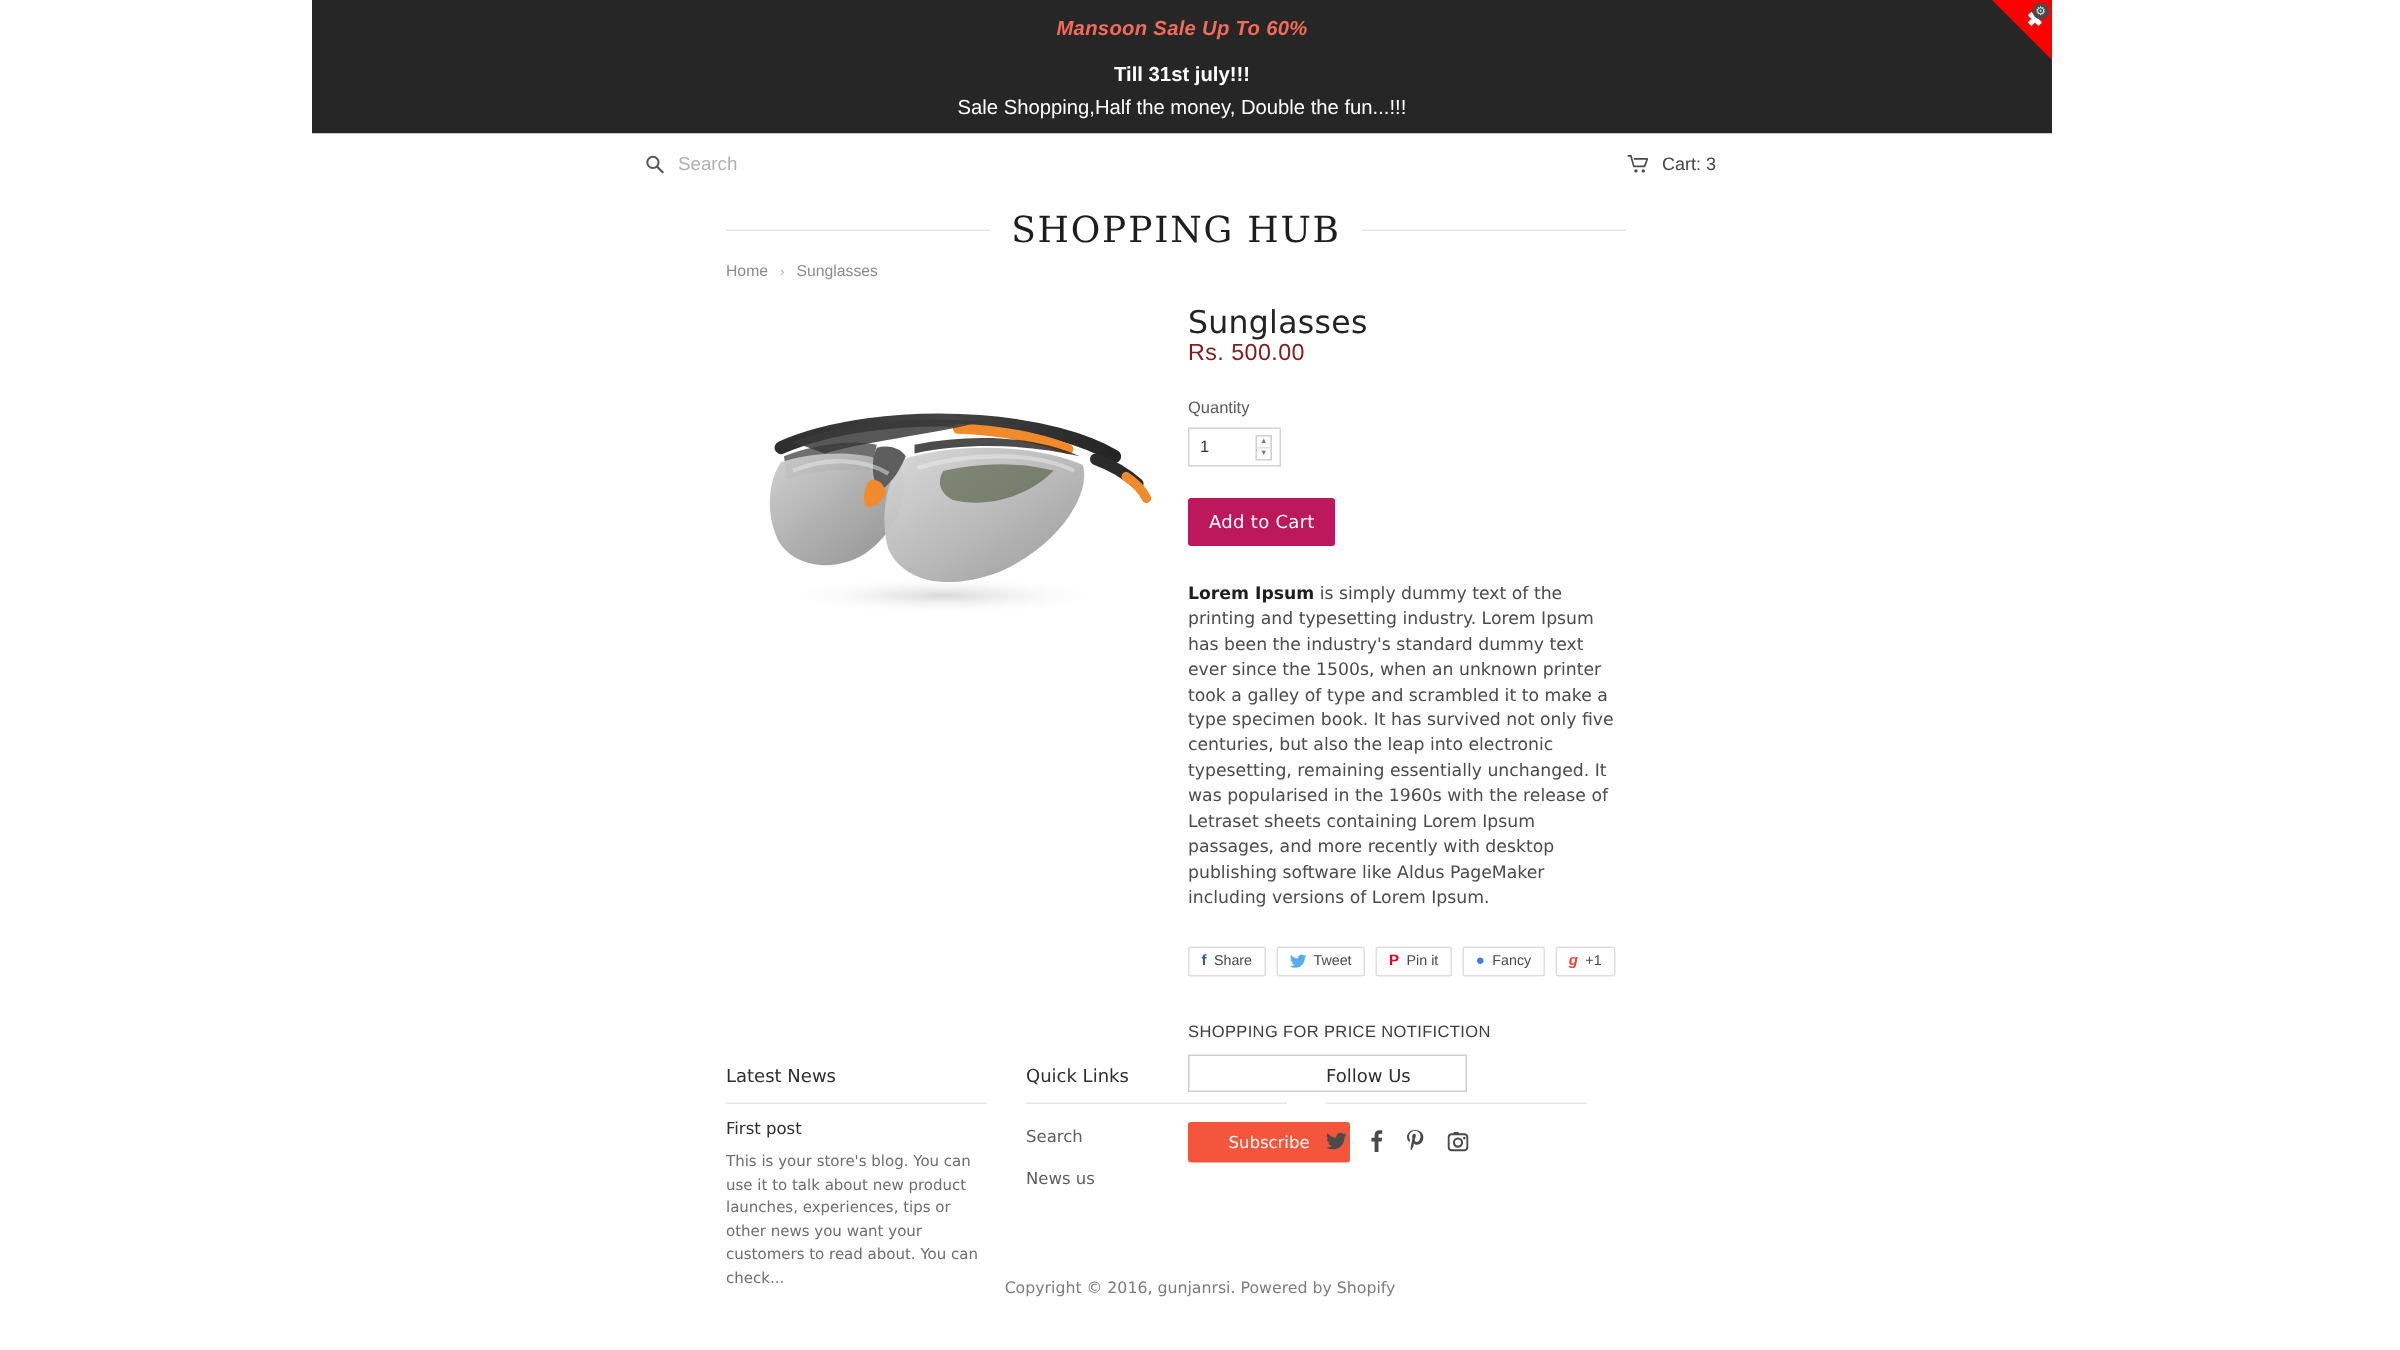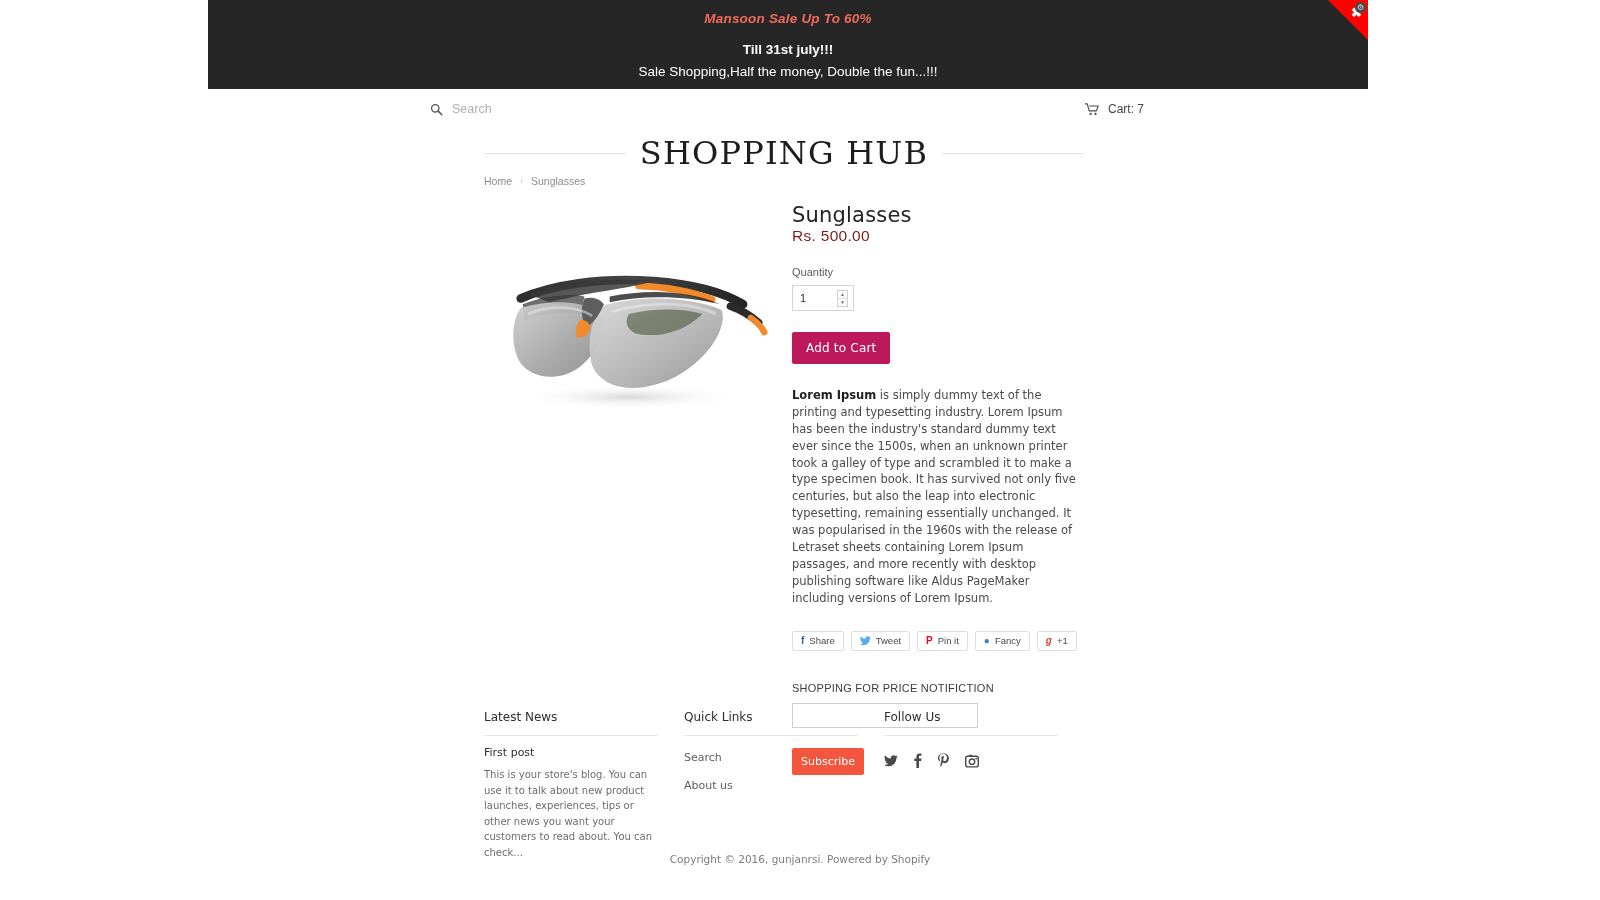--- a/index.html
+++ b/index.html
@@ -72,21 +72,21 @@
   .cart-label { font-size: 12px; color: #444; }
 
   
   .logo-row {
     position: absolute; left: 484px; top: 138px; width: 600px; height: 30px;
     display: flex; align-items: center; justify-content: center; gap: 14px;
   }
   .logo-rule { flex: 1; height: 1px; background: #e4e4e4; }
   .logo-text {
     font-family: "DejaVu Serif", serif;
-    font-size: 32px; letter-spacing: 1.2px; color: #1d1d1d;
+    font-size: 24px; letter-spacing: 1.2px; color: #1d1d1d;
     white-space: nowrap; font-weight: normal;
   }
 
   
   .breadcrumb {
     position: absolute; left: 484px; top: 175px;
     font-size: 10.5px; color: #8c8c8c;
     display: flex; align-items: center; gap: 8px;
   }
   .breadcrumb a { color: #8c8c8c; text-decoration: none; }
@@ -159,21 +159,21 @@
   }
   .subscribe-input {
     margin-top: 9px; width: 186px; height: 25px;
     border: 1px solid #cfcfcf; background: #fff; outline: none;
     font-size: 11px; padding: 0 7px; color: #333;
     font-family: "Liberation Sans", sans-serif;
   }
   .subscribe-btn {
     margin-top: 20px; display: inline-block;
     background: #f4553d; color: #fff; border: none; cursor: pointer;
-    font-size: 11px; padding: 7px 9px; border-radius: 2px;
+    font-size: 11px; padding: 7px 27px; border-radius: 2px;
     font-family: "DejaVu Sans", sans-serif;
   }
 
   
   .footer {
     position: absolute; left: 484px; top: 710px; width: 600px;
     display: flex; gap: 0;
   }
   .fcol { width: 200px; padding-right: 26px; }
   .fcol-title {
@@ -229,21 +229,21 @@
       </svg>
       <input class="search-input" type="text" placeholder="Search" style="">
     </div>
 
     <div class="cart-wrap">
       <svg class="cart-icon" viewBox="0 0 20 17">
         <path d="M0 1 h3 l2.6 9.4 h9.6 l2.4 -6.6 h-12" fill="none" stroke="#4a4a4a" stroke-width="1.5" stroke-linejoin="round"></path>
         <circle cx="7.5" cy="14.4" r="1.5" fill="#4a4a4a"></circle>
         <circle cx="14" cy="14.4" r="1.5" fill="#4a4a4a"></circle>
       </svg>
-      <span class="cart-label">Cart: 7</span>
+      <span class="cart-label">Cart: 3</span>
     </div>
   </div>
 
   <div class="logo-row">
     <div class="logo-rule"></div>
     <div class="logo-text">SHOPPING HUB</div>
     <div class="logo-rule"></div>
   </div>
 
   <div class="breadcrumb">
@@ -344,21 +344,21 @@
   <div class="footer">
     <div class="fcol">
       <div class="fcol-title">Latest News</div>
       <div class="fpost-title">First post</div>
       <div class="fpost-body">This is your store's blog. You can use it to talk about new product launches, experiences, tips or other news you want your customers to read about. You can check...</div>
     </div>
 
     <div class="fcol">
       <div class="fcol-title">Quick Links</div>
       <a class="flink" href="#">Search</a>
-      <a class="flink" href="#">About us</a>
+      <a class="flink" href="#">News us</a>
     </div>
 
     <div class="fcol">
       <div class="fcol-title">Follow Us</div>
       <div class="fsocial">
         <svg class="si" width="14" height="12" viewBox="0 0 16 14">
           <path d="M16 1.7a6.4 6.4 0 0 1-1.9.5A3.3 3.3 0 0 0 15.5.4a6.6 6.6 0 0 1-2.1.8A3.3 3.3 0 0 0 7.8 4a9.3 9.3 0 0 1-6.8-3.4 3.3 3.3 0 0 0 1 4.4A3.3 3.3 0 0 1 .5 4.6v.1a3.3 3.3 0 0 0 2.6 3.2 3.3 3.3 0 0 1-1.5 0 3.3 3.3 0 0 0 3.1 2.3A6.6 6.6 0 0 1 0 11.6a9.3 9.3 0 0 0 5 1.5c6 0 9.3-5 9.3-9.3v-.4A6.7 6.7 0 0 0 16 1.7z" fill="#4a4a4a"></path>
         </svg>
         <svg class="si" width="9" height="15" viewBox="0 0 9 15">
           <path d="M6 15V8h2.1l.3-2.5H6V4c0-.7.2-1.2 1.2-1.2h1.3V.6C8.3.5 7.5.5 6.6.5 4.7.5 3.4 1.6 3.4 3.7v1.8H1.3V8h2.1v7H6z" fill="#4a4a4a"></path>

